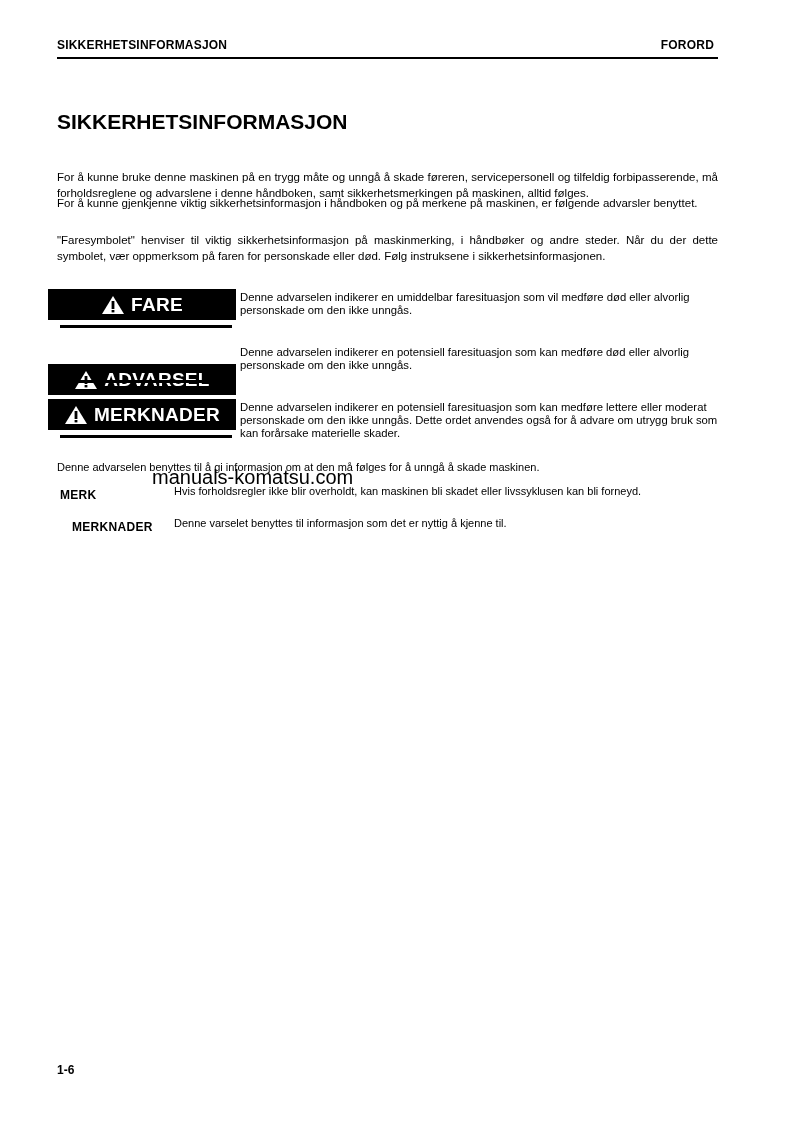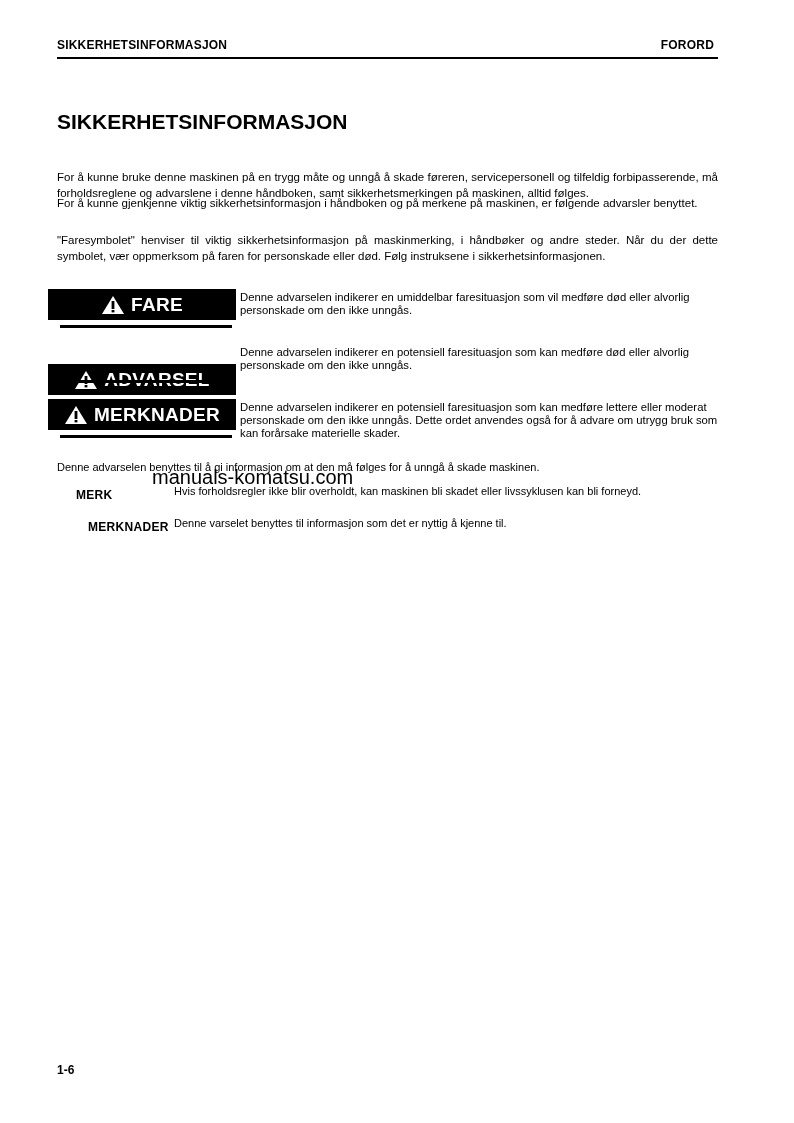--- a/index.html
+++ b/index.html
@@ -11,21 +11,21 @@
   .hdr-right { right:80px; }
   .rule { left:57px; width:661px; top:57px; height:2px; background:#000; }
   .title { left:57px; top:110px; font-size:21px; font-weight:bold; margin:0; }
   .para { left:57px; width:661px; font-size:11.5px; line-height:15.5px; text-align:justify; margin:0; }
   .badge { left:48px; width:188px; height:31px; background:#000; color:#fff;
            display:flex; align-items:center; justify-content:center;
            font-weight:bold; font-size:19px; letter-spacing:0.3px; }
   .badge .tri { width:24px; height:20px; margin-right:6px; display:inline-block; }
   .bar { left:60px; width:172px; height:3px; background:#000; }
   .sigdesc { left:240px; width:478px; font-size:11.3px; line-height:13px; margin:0; }
-  .label { left:60px; font-size:12px; font-weight:bold; letter-spacing:0.3px;margin-left:16px; }
+  .label { left:60px; font-size:12px; font-weight:bold; letter-spacing:0.3px; }
   .labeldesc { left:174px; font-size:11px; line-height:14px;text-align:center; }
   .watermark { left:152px; top:466px; font-size:20px; color:#000; }
   .pagenum { left:57px; top:1063px; font-size:12px; font-weight:bold; }
 </style>
 </head>
 <body>
 
 <div class="abs hdr hdr-left">SIKKERHETSINFORMASJON</div>
 <div class="abs hdr hdr-right">FORORD</div>
 <div class="abs rule"></div>

